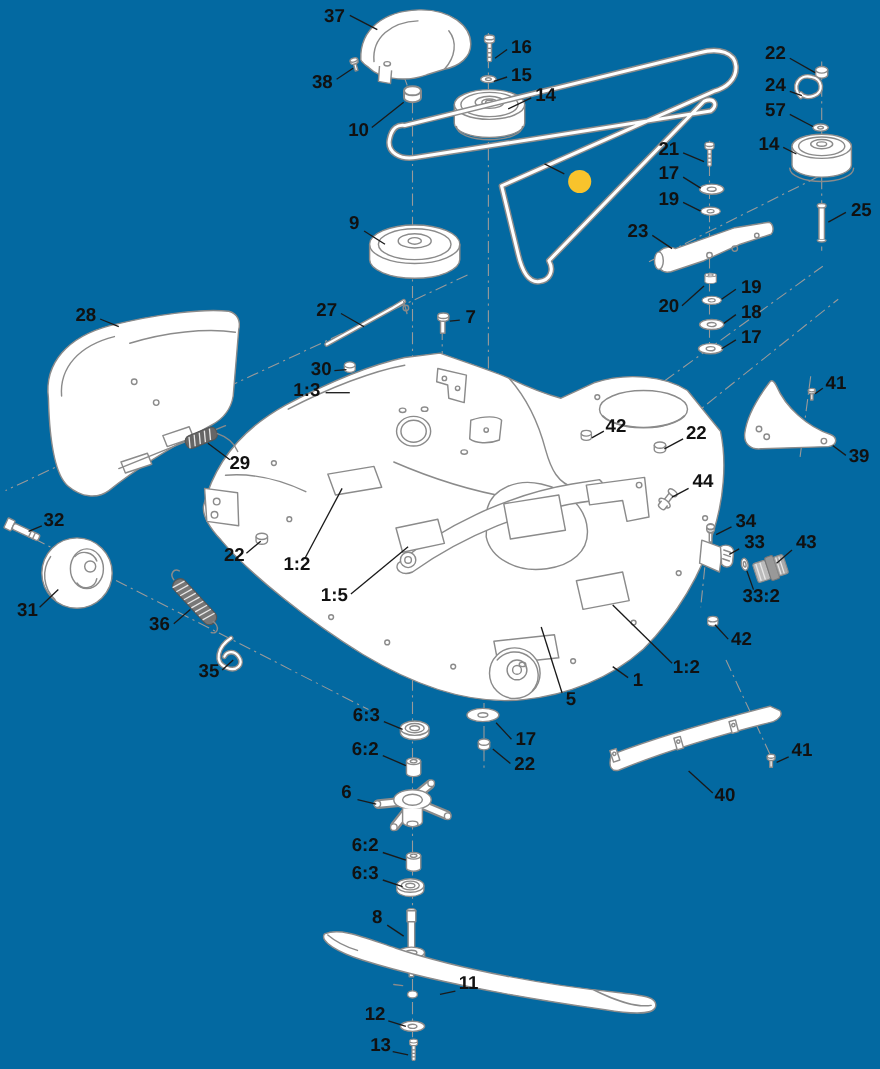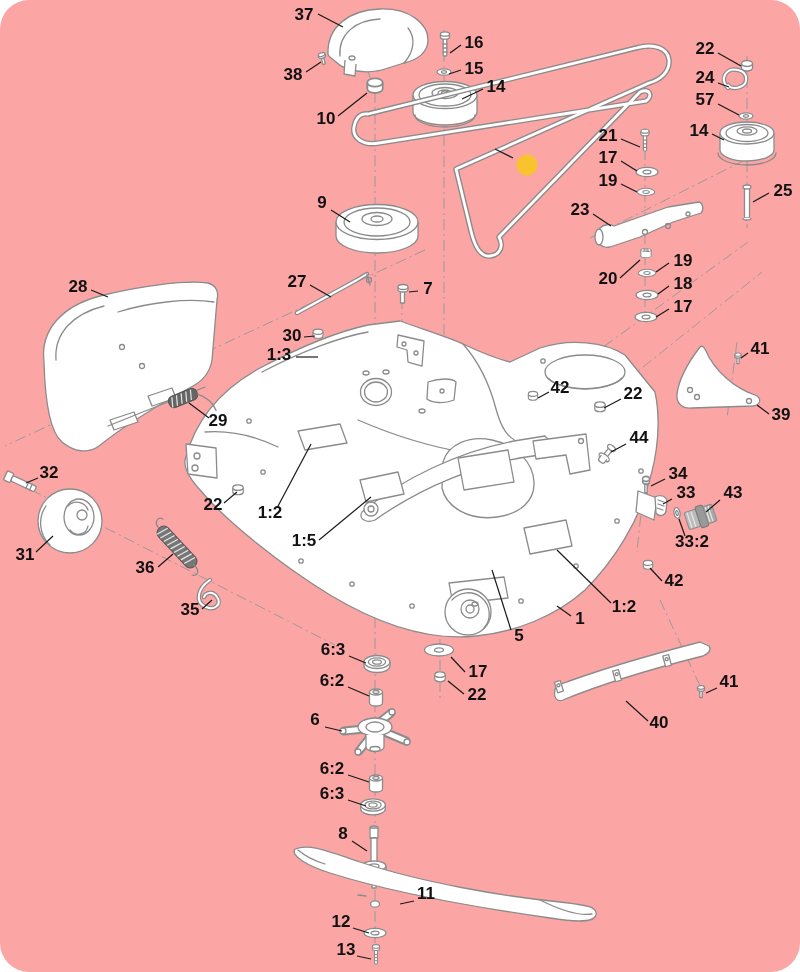--- a/index.html
+++ b/index.html
@@ -1,16 +1,16 @@
 <!DOCTYPE html>
 <html><head>
 <meta charset="utf-8">
 <style>
   html,body{margin:0;padding:0;background:#ffffff;}
-  .stage{position:relative;width:800px;height:972px;background:#fca5a5;overflow:hidden;border-radius:29px;}
+  .stage{position:relative;width:800px;height:972px;background:#0369a1;overflow:hidden;}
   svg{display:block;}
   .part{stroke:#8b8b8b;stroke-width:1.3;fill:none;stroke-linecap:round;stroke-linejoin:round;}
   .partf{stroke:#8b8b8b;stroke-width:1.3;fill:#ffffff;stroke-linejoin:round;}
   .axis{stroke:#9a9a9a;stroke-width:1;fill:none;stroke-dasharray:11 4 2 4;}
   .leader{stroke:#1a1a1a;stroke-width:1.2;fill:none;}
   .cl{font-family:"Liberation Sans", sans-serif;font-size:17px;font-weight:700;fill:#111111;text-anchor:middle;}
   .dbl-o{stroke:#8b8b8b;fill:none;stroke-linejoin:round;stroke-linecap:round;}
   .dbl-i{stroke:#ffffff;fill:none;stroke-linejoin:round;stroke-linecap:round;}
   .coil{stroke:#e8e8e8;stroke-width:1.2;}
 </style>

